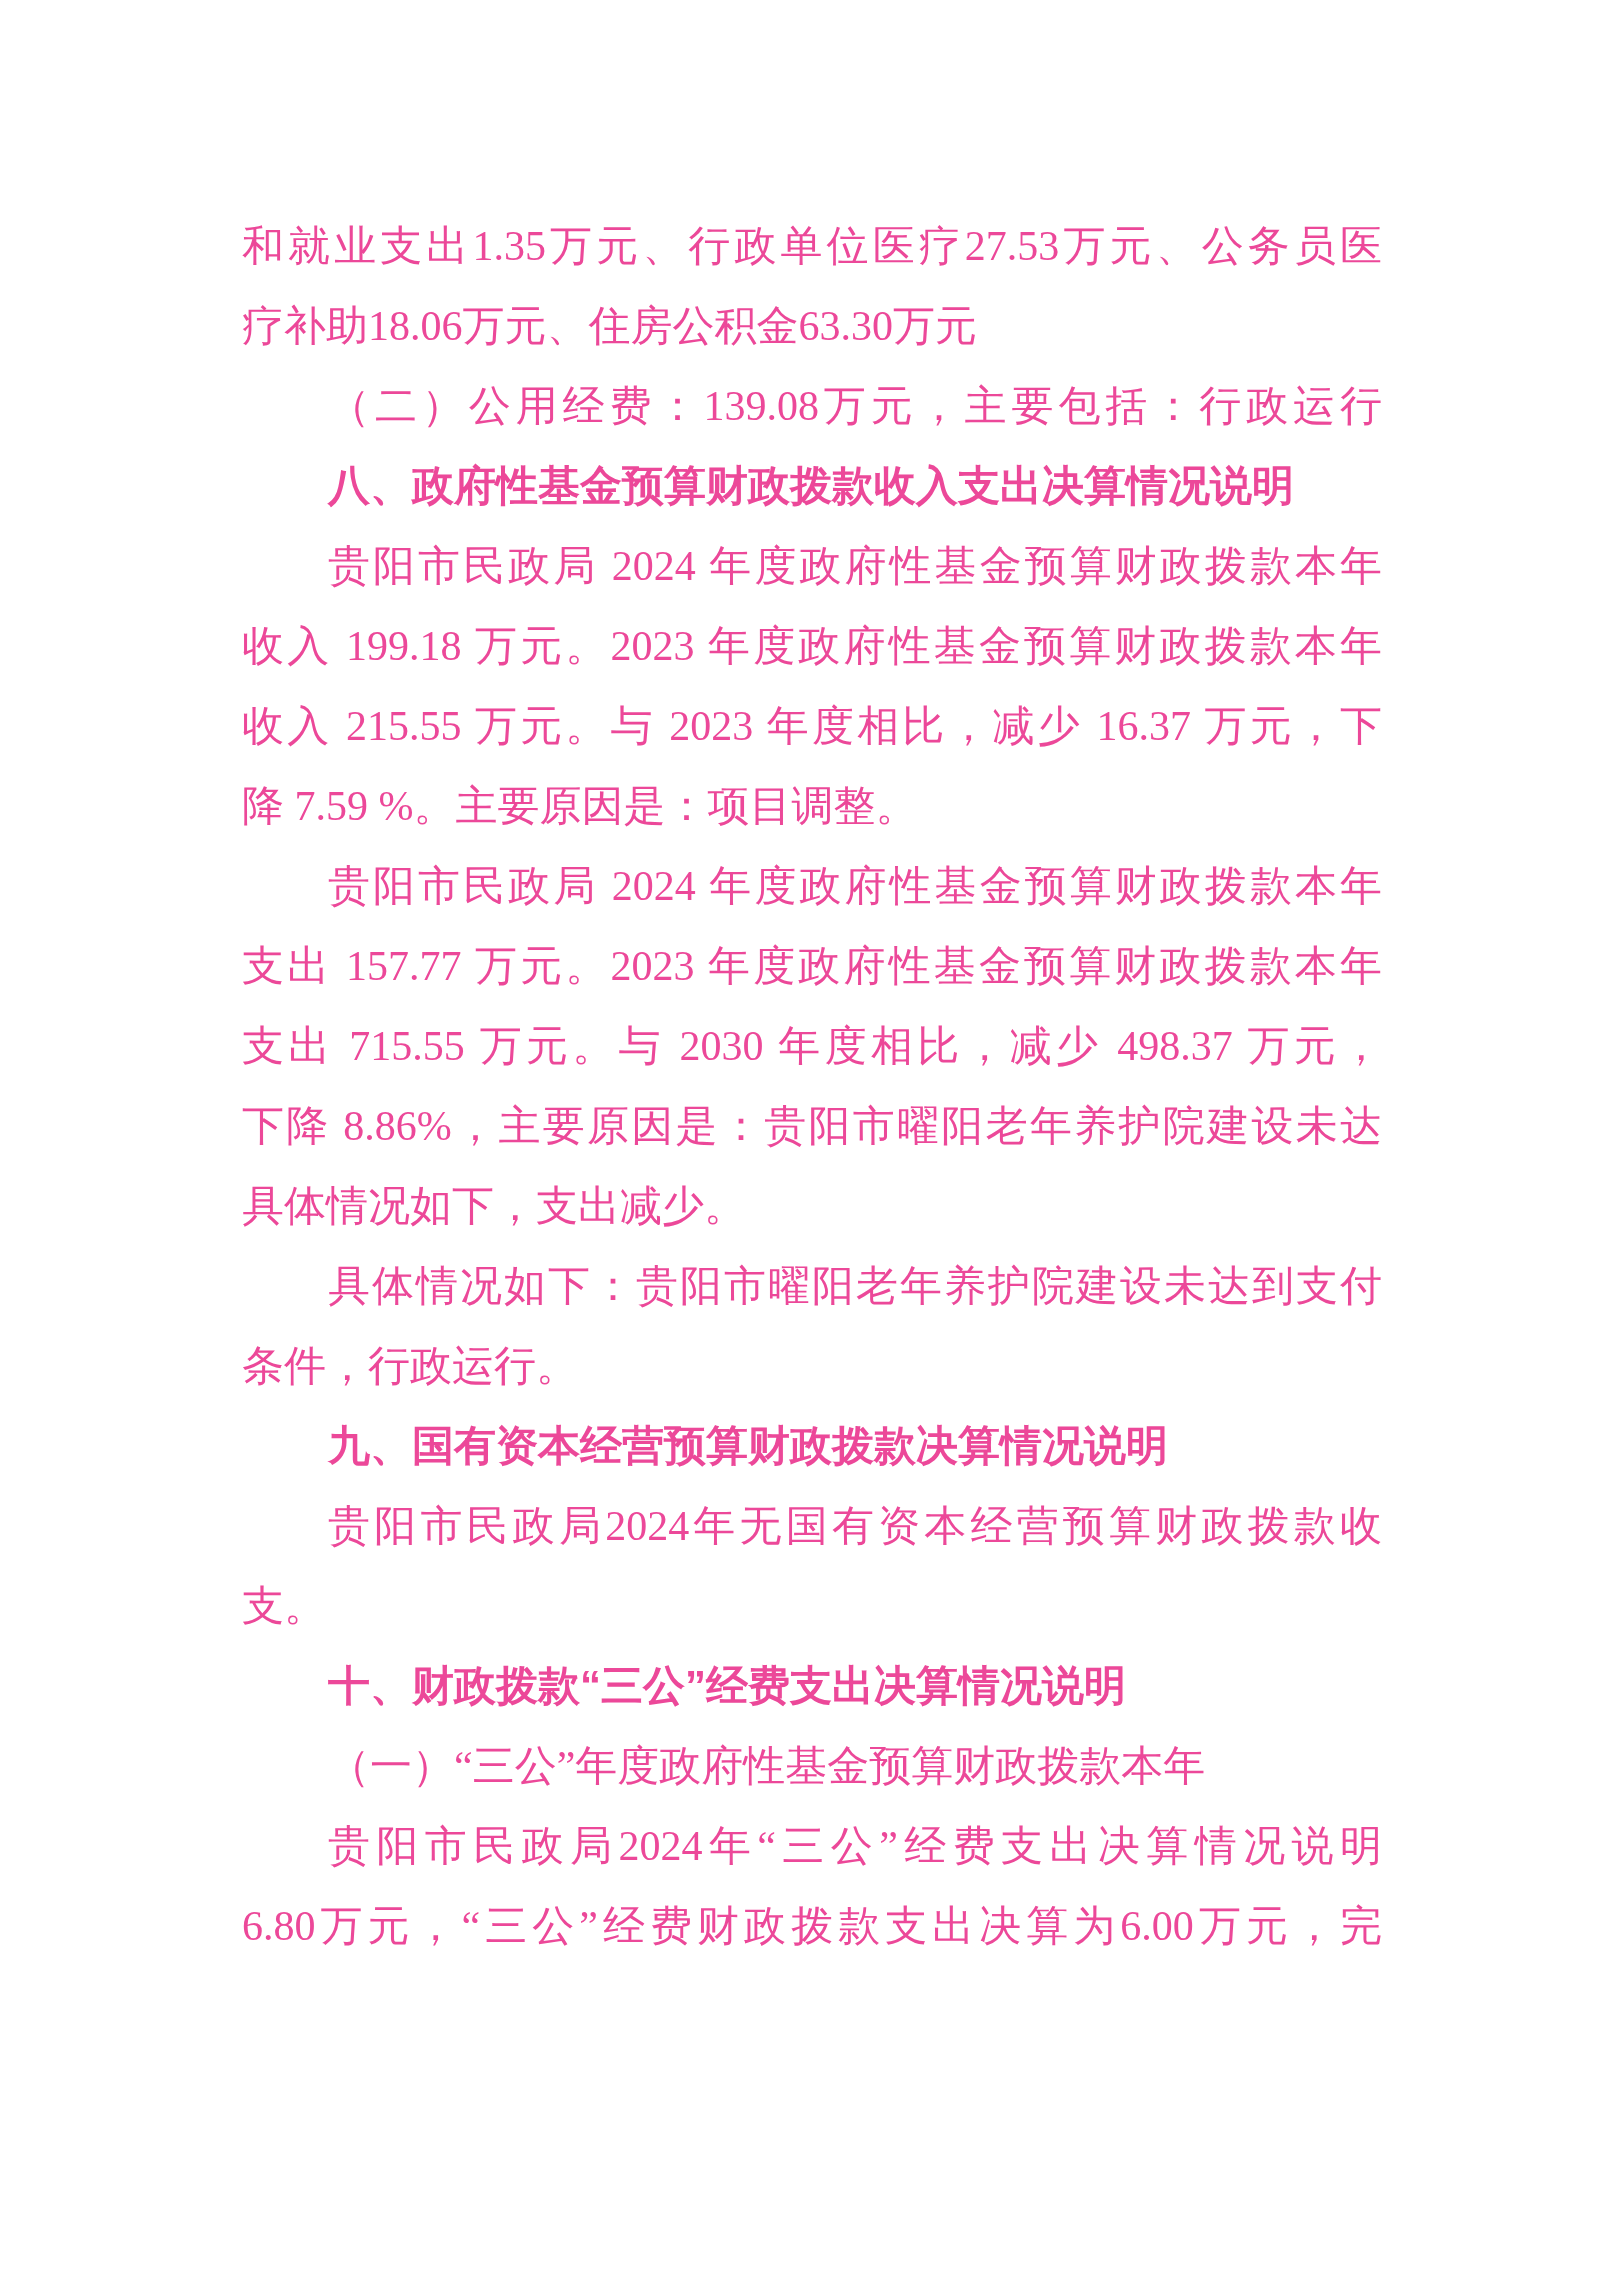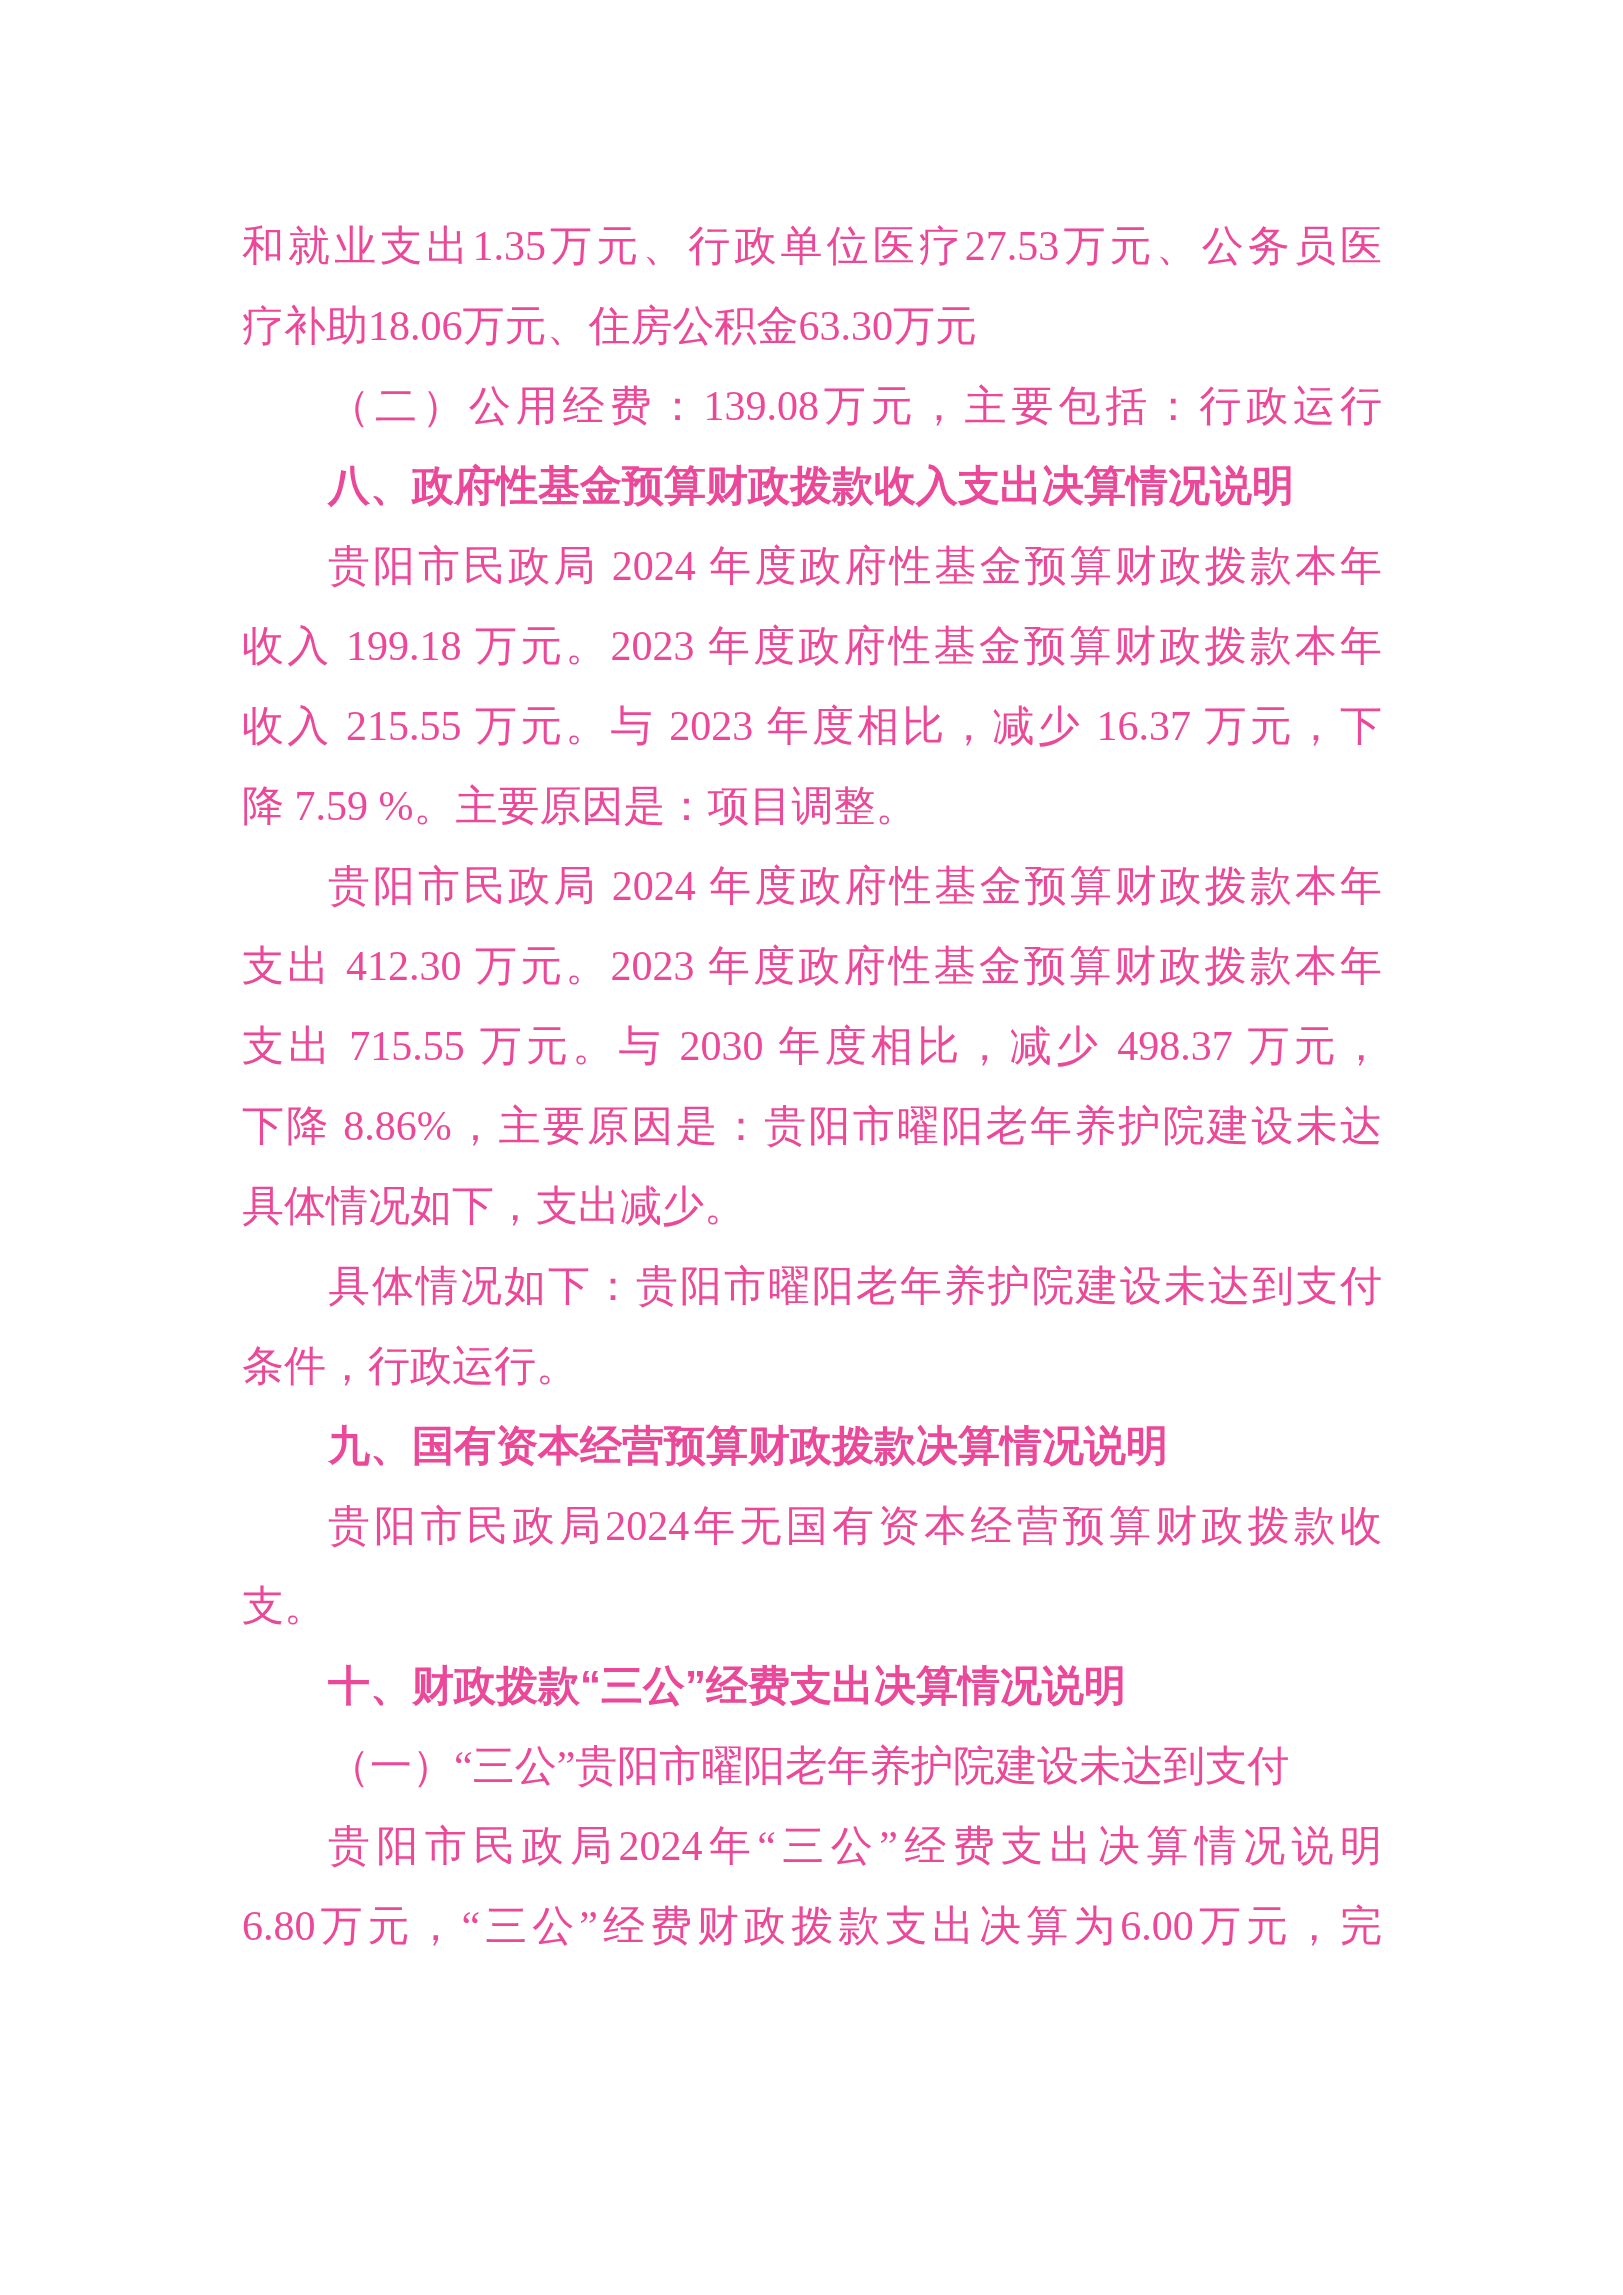--- a/index.html
+++ b/index.html
@@ -47,28 +47,28 @@
   <div class="content">
       <div class="line j">和就业支出1.35万元、行政单位医疗27.53万元、公务员医</div>
       <div class="line">疗补助18.06万元、住房公积金63.30万元</div>
       <div class="line j ind">（二）公用经费：139.08万元，主要包括：行政运行</div>
       <div class="line ind h">八、政府性基金预算财政拨款收入支出决算情况说明</div>
       <div class="line j ind">贵阳市民政局 2024 年度政府性基金预算财政拨款本年</div>
       <div class="line j">收入 199.18 万元。2023 年度政府性基金预算财政拨款本年</div>
       <div class="line j">收入 215.55 万元。与 2023 年度相比，减少 16.37 万元，下</div>
       <div class="line">降 7.59 %。主要原因是：项目调整。</div>
       <div class="line j ind">贵阳市民政局 2024 年度政府性基金预算财政拨款本年</div>
-      <div class="line j">支出 412.30 万元。2023 年度政府性基金预算财政拨款本年</div>
+      <div class="line j">支出 157.77 万元。2023 年度政府性基金预算财政拨款本年</div>
       <div class="line j">支出 715.55 万元。与 2030 年度相比，减少 498.37 万元，</div>
       <div class="line j">下降 8.86%，主要原因是：贵阳市曜阳老年养护院建设未达</div>
       <div class="line">具体情况如下，支出减少。</div>
       <div class="line j ind">具体情况如下：贵阳市曜阳老年养护院建设未达到支付</div>
       <div class="line">条件，行政运行。</div>
       <div class="line ind h">九、国有资本经营预算财政拨款决算情况说明</div>
       <div class="line j ind">贵阳市民政局2024年无国有资本经营预算财政拨款收</div>
       <div class="line">支。</div>
       <div class="line ind h">十、财政拨款“三公”经费支出决算情况说明</div>
-      <div class="line ind">（一）“三公”贵阳市曜阳老年养护院建设未达到支付</div>
+      <div class="line ind">（一）“三公”年度政府性基金预算财政拨款本年</div>
       <div class="line j ind">贵阳市民政局2024年“三公”经费支出决算情况说明</div>
       <div class="line j">6.80万元，“三公”经费财政拨款支出决算为6.00万元，完</div>
     </div>
 </div>
 
 
 </body></html>

